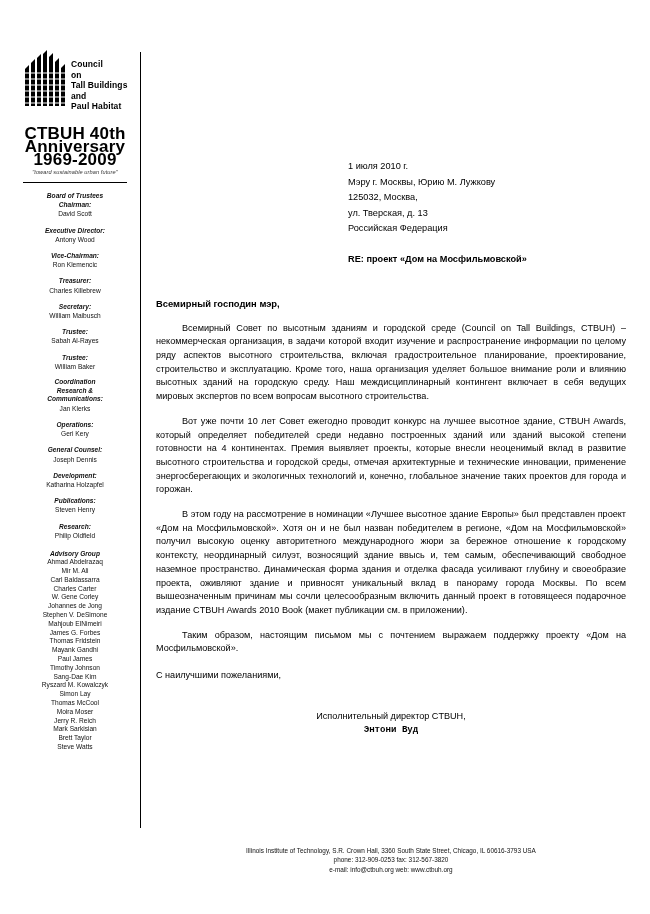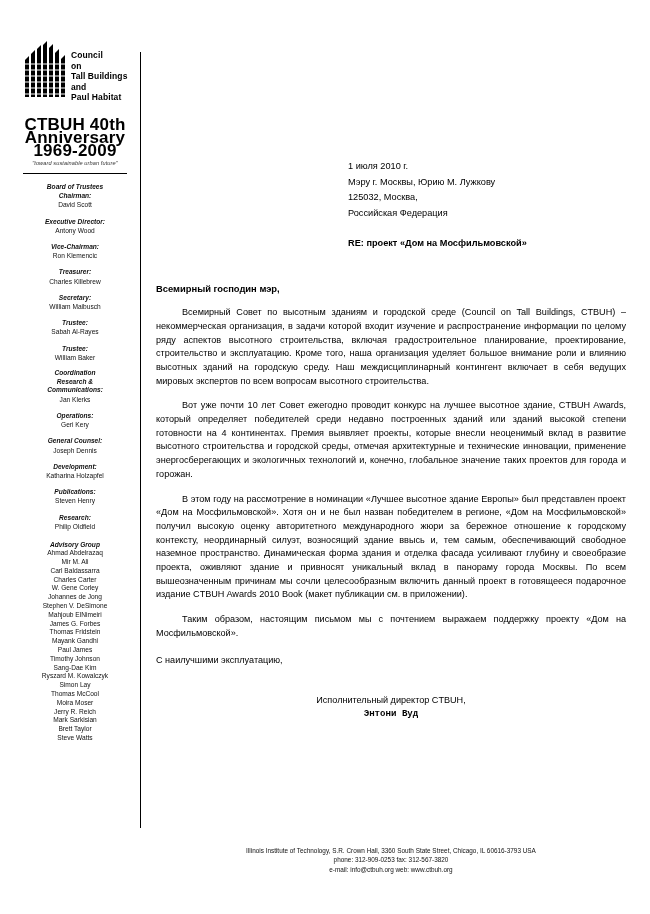--- a/index.html
+++ b/index.html
@@ -19,21 +19,21 @@
   .page {
     position: absolute;
     inset: 0;
     background: #fff;
   }
 
   
   .sidebar {
     position: absolute;
     left: 14px;
-    top: 40px;
+    top: 49px;
     width: 122px;
     text-align: center;
   }
 
   .logo-wrap {
     width: 116px;
     margin: 0 auto;
     text-align: left;
     position: relative;
     height: 74px;
@@ -294,32 +294,33 @@
   </div>
 
   <div class="sidebar-vline"></div>
 
   <div class="letter">
 
     <div class="addr">
       <div>1 июля 2010 г.</div>
       <div>Мэру г. Москвы, Юрию М. Лужкову</div>
       <div>125032, Москва,</div>
+      <div>ул. Тверская, д. 13</div>
       <div>Российская Федерация</div>
       <div class="re">RE:  проект «Дом на Мосфильмовской»</div>
     </div>
 
     <div class="salutation">Всемирный господин мэр,</div>
 
     <div class="para">Всемирный Совет по высотным зданиям и городской среде (Council on Tall Buildings, CTBUH) – некоммерческая организация, в задачи которой входит изучение и распространение информации по целому ряду аспектов высотного строительства, включая градостроительное планирование, проектирование, строительство и эксплуатацию. Кроме того, наша организация уделяет большое внимание роли и влиянию высотных зданий на городскую среду. Наш междисциплинарный контингент включает в себя ведущих мировых экспертов по всем вопросам высотного строительства.</div>
     <div class="para">Вот уже почти 10 лет Совет ежегодно проводит конкурс на лучшее высотное здание, CTBUH Awards, который определяет победителей среди недавно построенных зданий или зданий высокой степени готовности на 4 континентах. Премия выявляет проекты, которые внесли неоценимый вклад в развитие высотного строительства и городской среды, отмечая архитектурные и технические инновации, применение энергосберегающих и экологичных технологий и, конечно, глобальное значение таких проектов для города и горожан.</div>
     <div class="para">В этом году на рассмотрение в номинации «Лучшее высотное здание Европы» был представлен проект «Дом на Мосфильмовской». Хотя он и не был назван победителем в регионе, «Дом на Мосфильмовской» получил высокую оценку авторитетного международного жюри за бережное отношение к городскому контексту, неординарный силуэт, возносящий здание ввысь и, тем самым, обеспечивающий свободное наземное пространство. Динамическая форма здания и отделка фасада усиливают глубину и своеобразие проекта, оживляют здание и привносят  уникальный вклад в панораму города Москвы. По всем вышеозначенным причинам мы сочли целесообразным включить данный проект в готовящееся подарочное издание CTBUH Awards 2010 Book (макет публикации см. в приложении).</div>
     <div class="para">Таким образом, настоящим письмом мы с почтением выражаем поддержку проекту «Дом на Мосфильмовской».</div>
 
-    <div class="closing">С наилучшими эксплуатацию,</div>
+    <div class="closing">С наилучшими пожеланиями,</div>
 
     <div class="signature">
       <div>Исполнительный директор CTBUH,</div>
       <div class="name">Энтони Вуд</div>
     </div>
   </div>
 
   <div class="footer">
     <div>Illinois Institute of Technology, S.R. Crown Hall, 3360 South State Street, Chicago, IL 60616-3793 USA</div>
     <div>phone: 312-909-0253 fax: 312-567-3820</div>

